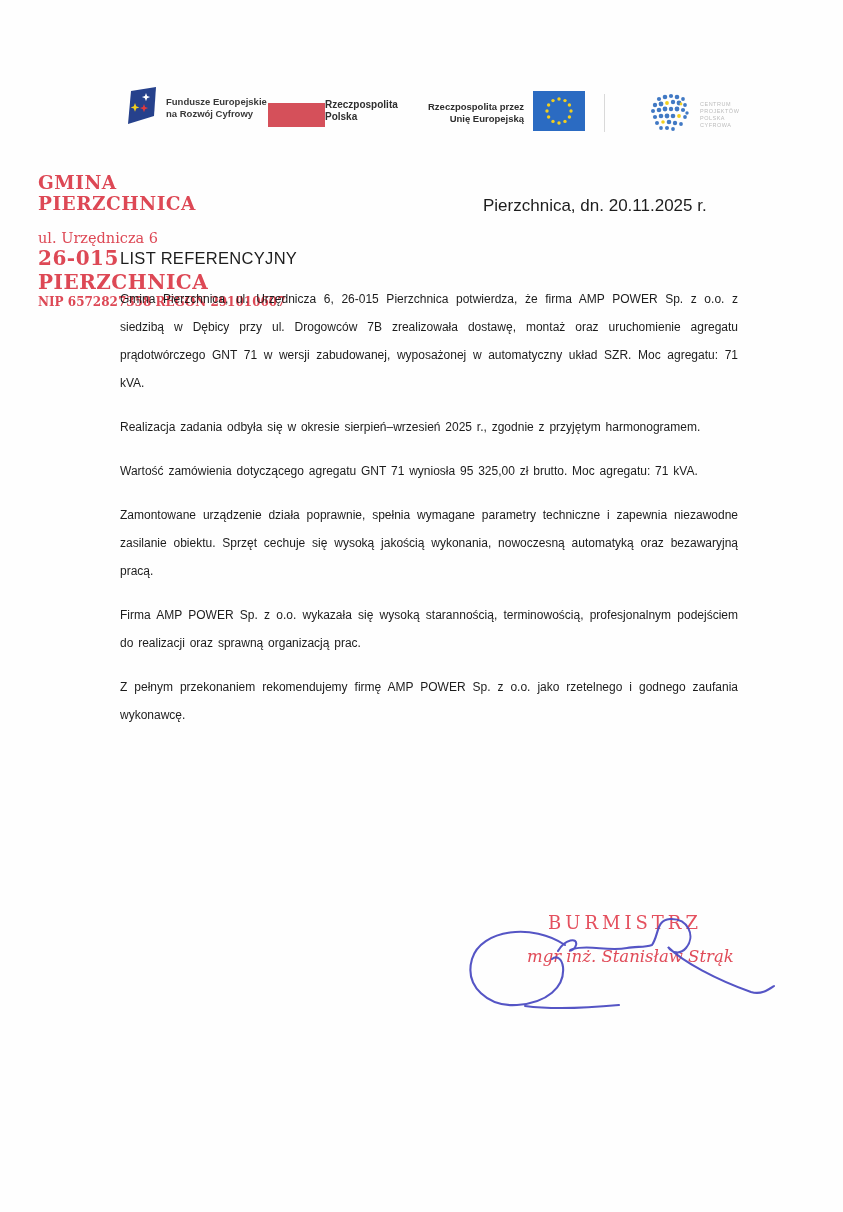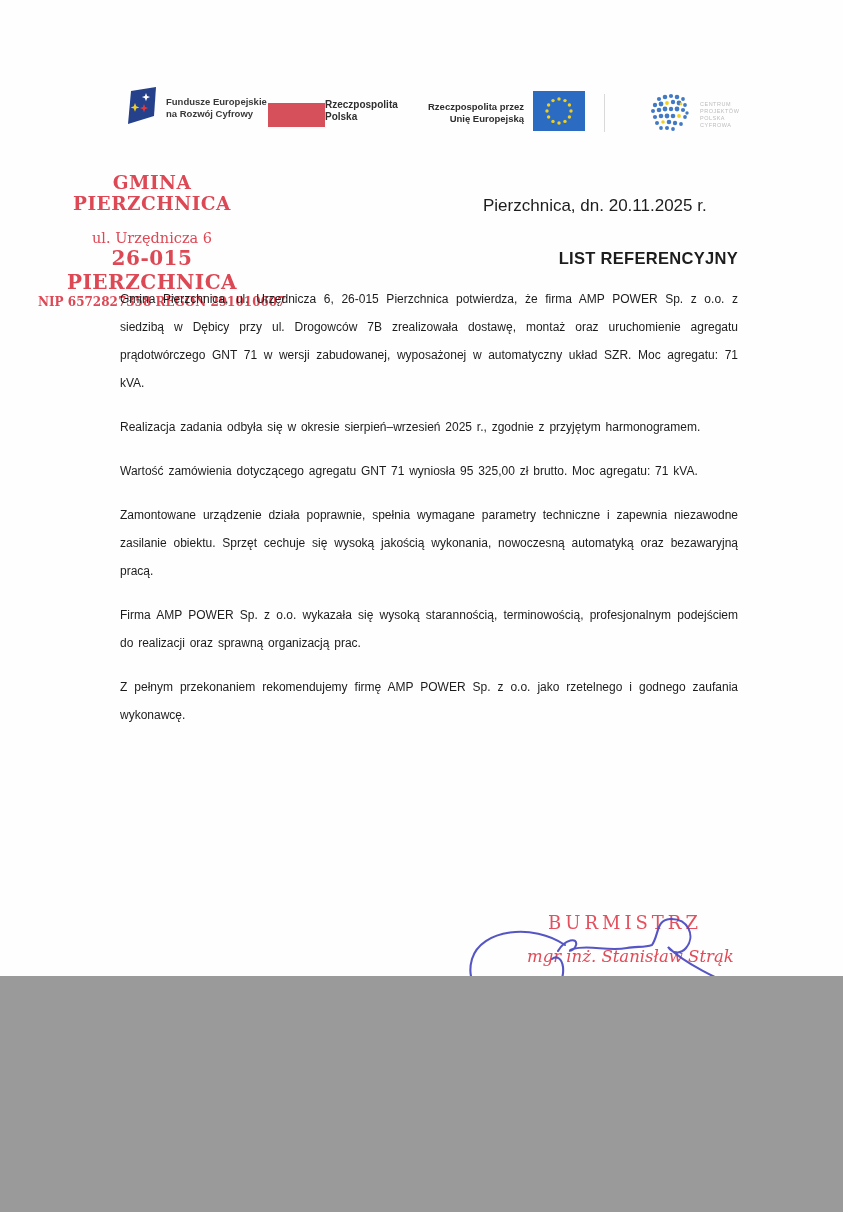--- a/index.html
+++ b/index.html
@@ -1,49 +1,49 @@
 <!DOCTYPE html>
 <html><head>
 <meta charset="utf-8">
 <style>
   * { margin:0; padding:0; box-sizing:border-box; }
   html,body { background:#9a9a9a; }
   .page {
-    position:relative; width:843px; height:976px; margin:0 auto;
+    position:relative; width:843px; height:1212px; margin:0 auto;
     background:#fefefe; overflow:hidden;
     font-family:"Liberation Sans", sans-serif; color:#1d1d1d;
   }
 
   
   .logo-strip { position:absolute; left:0; top:85px; width:843px; height:60px; }
   .logo { position:absolute; display:flex; align-items:center; }
   .logo-fe { left:127px; top:2px; }
   .logo-fe .txt { margin-left:8px; font-size:9.5px; line-height:12px; color:#3a3a3a; font-weight:bold; }
   .logo-pl { left:268px; top:18px; }
   .logo-pl .txt { font-size:10px; line-height:12px; color:#2e2e2e; font-weight:bold; margin-top:-12px; }
   .logo-eu { left:428px; top:6px; }
   .logo-eu .txt { text-align:right; margin-right:9px; font-size:9.5px; line-height:12px; color:#2e2e2e; font-weight:bold; }
   .hdr-divider { position:absolute; left:604px; top:9px; width:1px; height:38px; background:#d9d9d9; }
   .logo-cppc { left:645px; top:4px; }
   .logo-cppc .txt { margin-left:7px; font-size:5.5px; line-height:7px; letter-spacing:0.5px; color:#bcbcbc; }
 
   
   .stamp {
-    position:absolute; left:38px; top:172px; width:228px; text-align:center;
+    position:absolute; left:38px; top:172px; width:228px; text-align:left;
     font-family:"DejaVu Serif", serif; color:#dd4855;
   }
   .stamp .l1 { font-size:18.5px; font-weight:bold; letter-spacing:0.5px; }
   .stamp .l2 { font-size:14.5px; margin-top:16px; }
   .stamp .l3 { font-size:20px; font-weight:bold; letter-spacing:0.5px; }
   .stamp .l4 { font-size:12px; font-weight:bold; margin-top:1px; white-space:nowrap; }
 
   
   .date-line { position:absolute; left:483px; top:196px; font-size:17px; }
-  .doc-title { position:absolute; left:120px; top:249px; width:618px; text-align:right;
-               font-size:16.5px; font-weight:bold; letter-spacing:0.3px; }
+  .doc-title { position:absolute; left:120px; top:249px; width:618px; text-align:left;
+               font-size:16.5px; font-weight:normal; letter-spacing:0.3px; }
 
   
   .body-text { position:absolute; left:120px; top:285px; width:618px; }
   .body-text p {
     font-size:12px; line-height:28px; text-align:justify;
     word-spacing:1.5px; margin-bottom:16px; color:#1c1c1c;
   }
   .body-text p:last-child { margin-bottom:0; }
 
   

